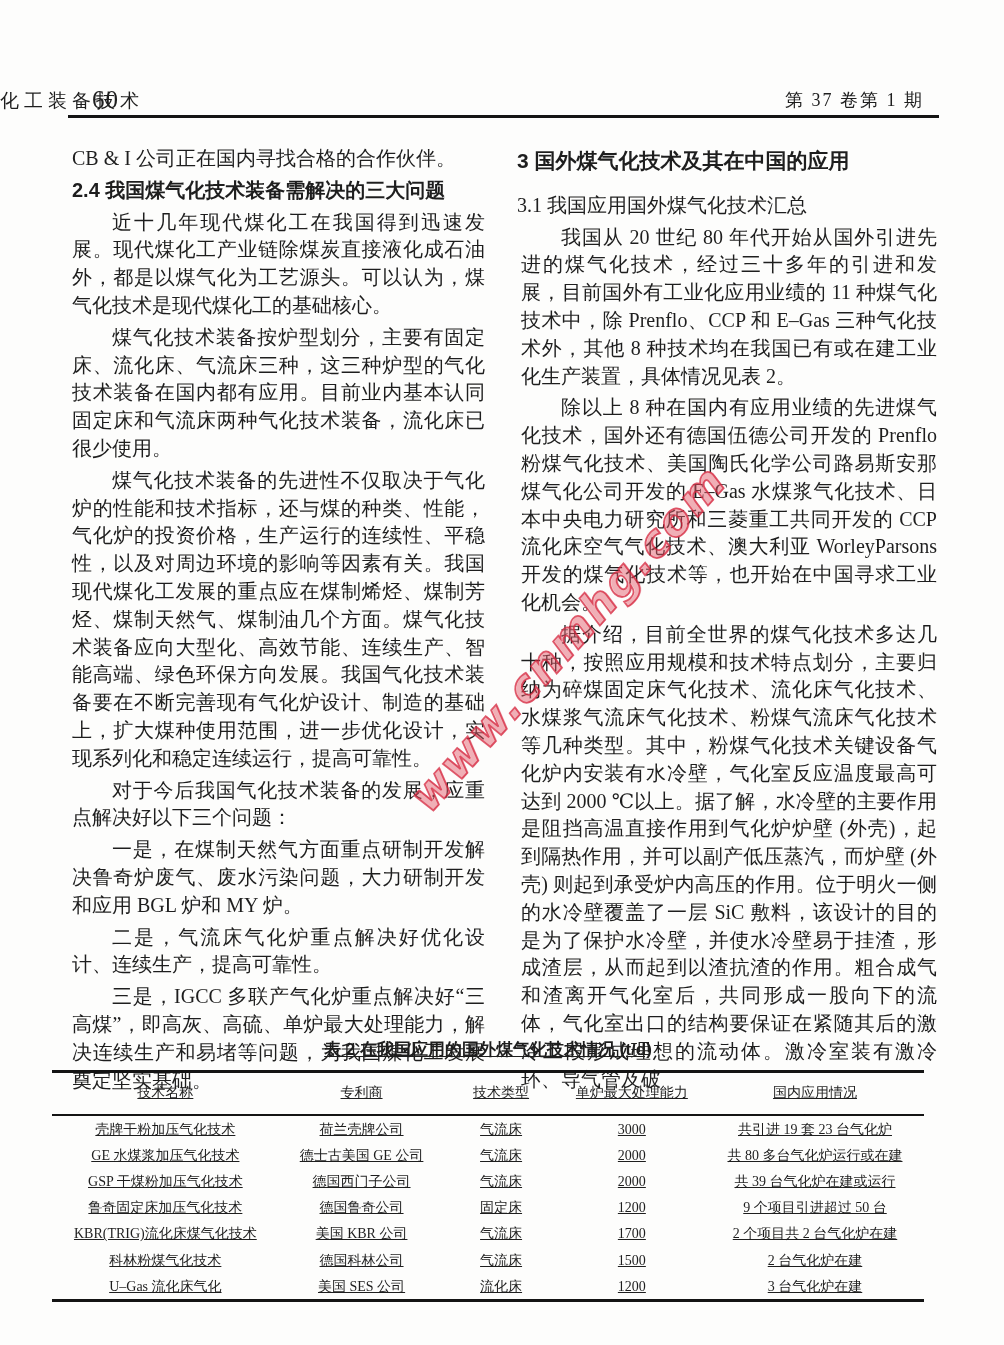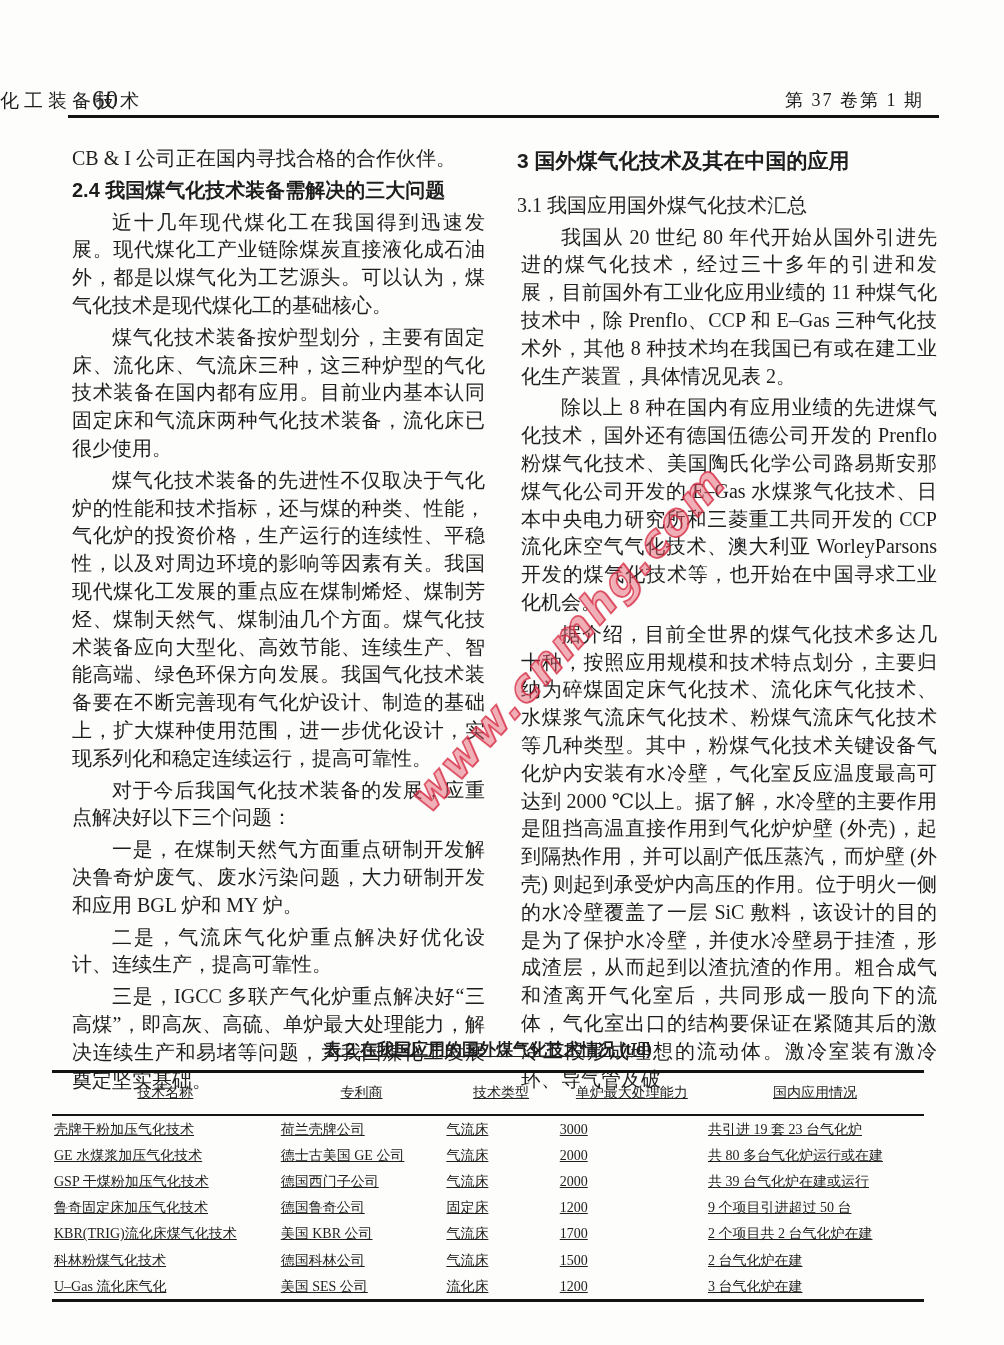--- a/index.html
+++ b/index.html
@@ -107,20 +107,21 @@
     border-bottom: 3px solid #141414;
     font-size: 14px;
   }
   table.t2 thead td {
     padding: 11px 2px 12px 2px;
     border-bottom: 2px solid #141414;
     text-align: center;
   }
   table.t2 tbody td {
     padding: 2.6px 2px;
+    text-align: center;
     line-height: 21px;
   }
   .cw1 { width: 26%; } .cw2 { width: 19%; } .cw3 { width: 13%; }
   .cw4 { width: 17%; } .cw5 { width: 25%; }
 </style>
 </head>
 <body>
 
 <div class="page">
 

